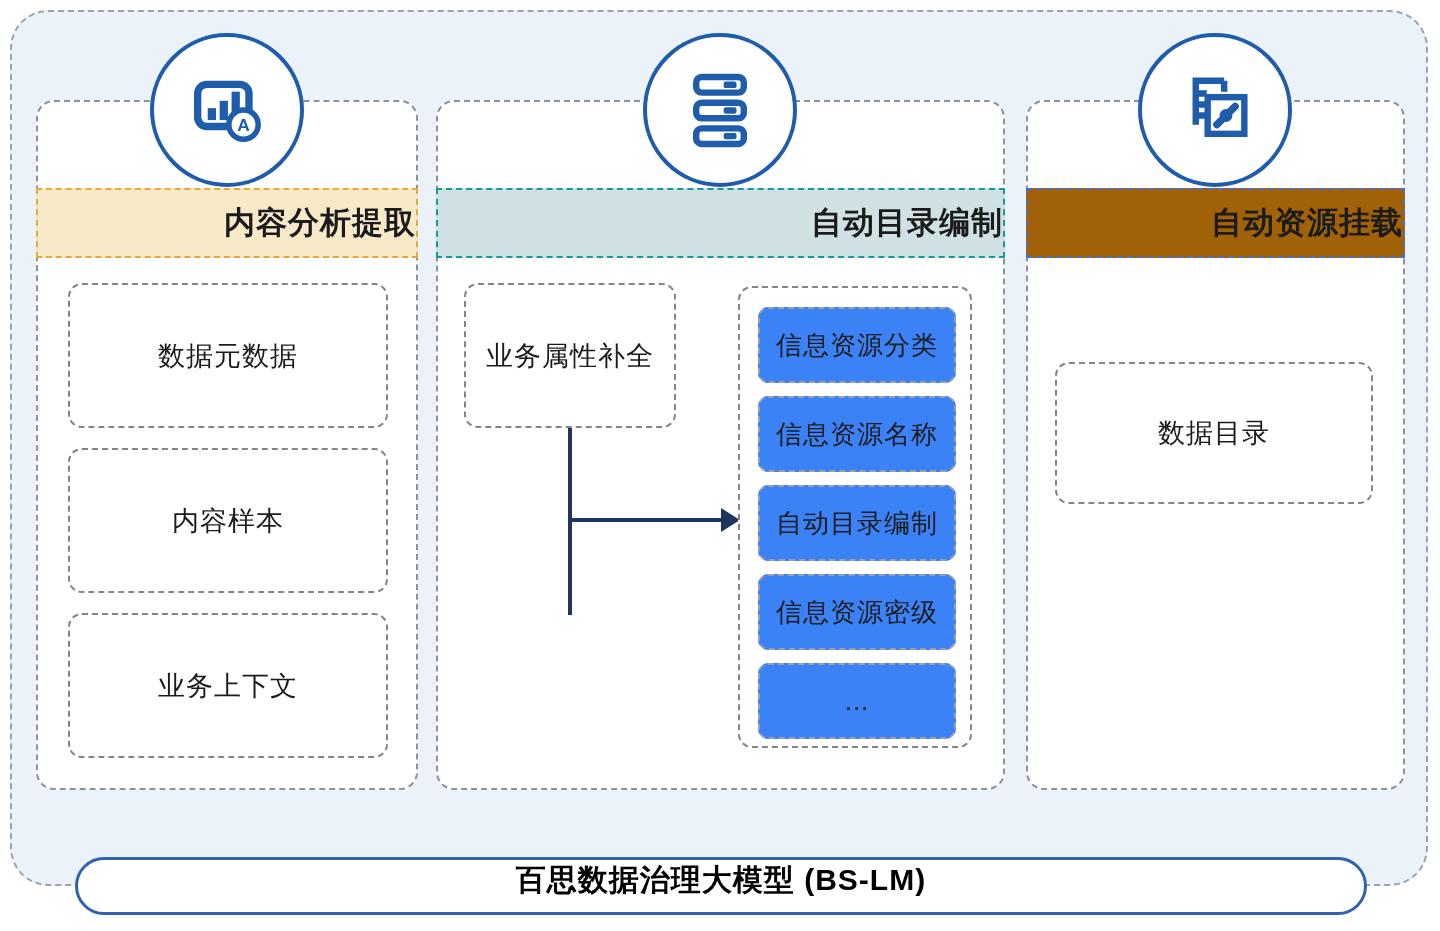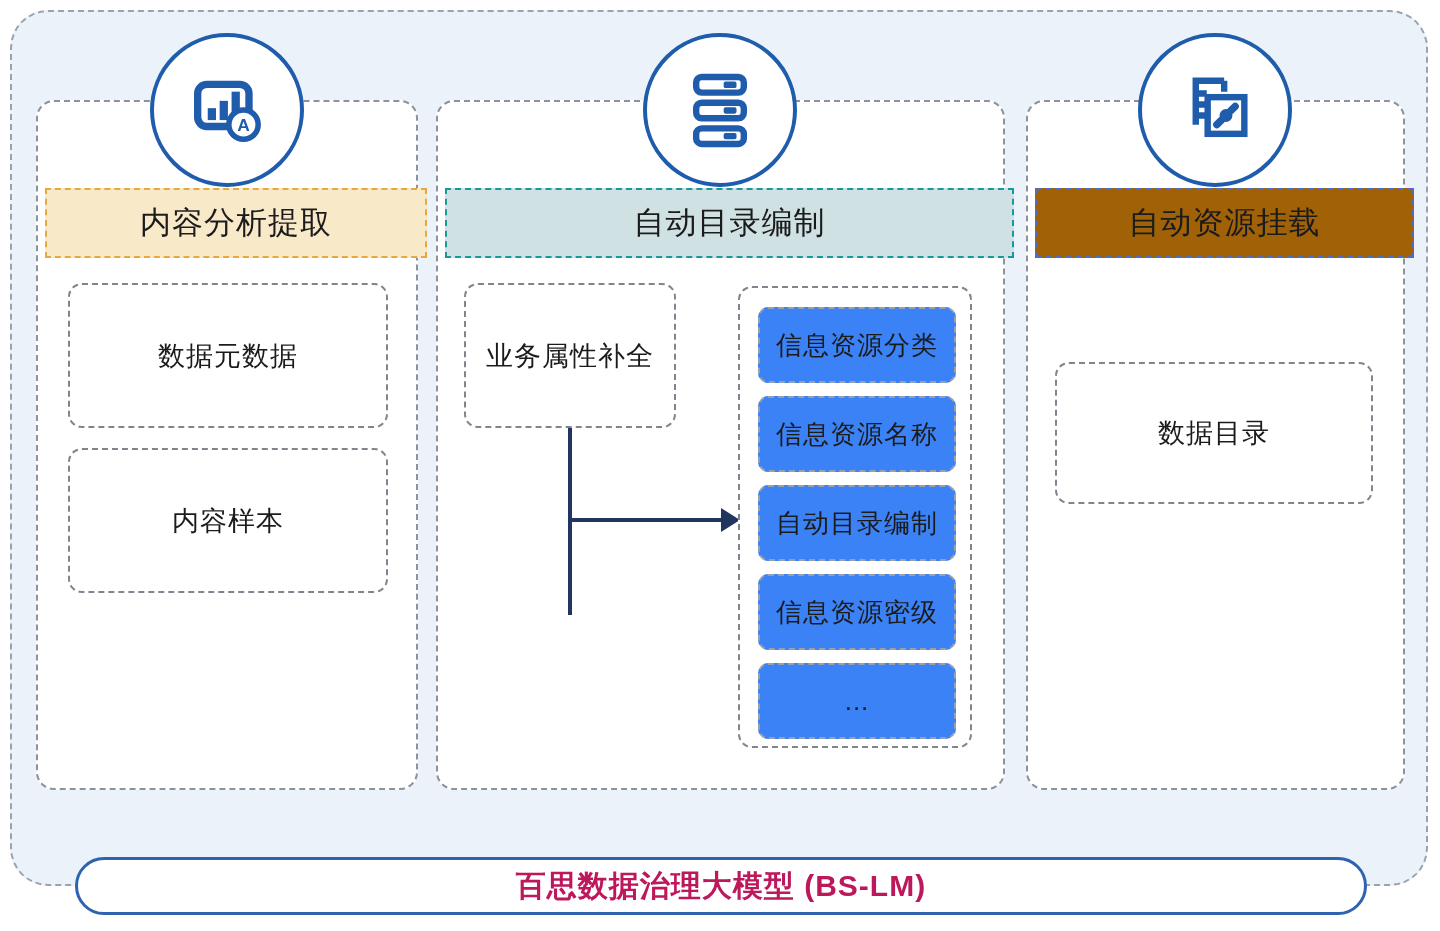--- a/index.html
+++ b/index.html
@@ -21,22 +21,22 @@
   .badge-circle {
     position:absolute; top:33px; width:154px; height:154px; border-radius:50%;
     background:#ffffff; border:4px solid #1f5cab; box-sizing:border-box;
     display:flex; align-items:center; justify-content:center; z-index:6;
   }
   .bc1 { left:150px; } .bc2 { left:643px; } .bc3 { left:1138px; }
   .badge-circle svg { width:88px; height:88px; }
 
   .col-header {
     position:absolute; top:188px; height:70px; box-sizing:border-box; z-index:3;
-    display:flex; align-items:center; justify-content:center;
-    font-size:31px; font-weight:normal; color:#1b1b1b; letter-spacing:1px;margin-left:9px;
+    display:flex; align-items:center; justify-content:flex-end;
+    font-size:31px; font-weight:bold; color:#1b1b1b; letter-spacing:1px;
   }
   .hdr1 { left:36px;   width:382px; background:#f8e9c8; border:2px dashed #e8a93c; }
   .hdr2 { left:436px;  width:569px; background:#cfe1e3; border:2px dashed #17989c; }
   .hdr3 { left:1026px; width:379px; background:#a16207; border:2px dashed #4f6dc3; }
 
   .node {
     position:absolute; background:#ffffff; border:2px dashed #80858d; border-radius:14px;
     box-sizing:border-box; display:flex; align-items:center; justify-content:center;
     font-size:27px; color:#1b1b1b; letter-spacing:1px; z-index:2;
   }
@@ -57,22 +57,22 @@
   .conn-h { left:570px; top:518px; width:152px; height:4px; }
   .conn-arrowhead {
     position:absolute; left:721px; top:508px; width:0; height:0; z-index:2;
     border-top:12px solid transparent; border-bottom:12px solid transparent;
     border-left:19px solid #21355e;
   }
 
   .footer-pill {
     position:absolute; left:75px; top:857px; width:1292px; height:58px;
     background:#ffffff; border:3px solid #2f63b0; border-radius:31px; box-sizing:border-box;
-    display:flex; align-items:center; justify-content:center; z-index:7;
-    font-size:30px; font-weight:bold; color:#be185d; letter-spacing:1px;
+    display:flex; align-items:flex-start; justify-content:center; z-index:7;
+    font-size:30px; font-weight:bold; color:#000000; letter-spacing:1px;
   }
 </style>
 </head>
 <body>
 
 <div class="stage">
 
   <div class="canvas"></div>
 
   <div class="column col1"></div>
@@ -114,20 +114,21 @@
   </div>
   <div class="col-header hdr2">
     <span>自动目录编制</span>
   </div>
   <div class="col-header hdr3">
     <span>自动资源挂载</span>
   </div>
 
   <div class="node" style="left:68px; top:283px; width:320px; height:145px;">数据元数据</div>
   <div class="node" style="left:68px; top:448px; width:320px; height:145px;">内容样本</div>
+  <div class="node" style="left:68px; top:613px; width:320px; height:145px;">业务上下文</div>
 
   <div class="node" style="left:464px; top:283px; width:212px; height:145px;">业务属性补全</div>
 
   <div class="conn conn-v"></div>
   <div class="conn conn-h"></div>
   <div class="conn-arrowhead"></div>
 
   <div class="chip-group"></div>
   <div class="chip" style="top:307px;">信息资源分类</div>
   <div class="chip" style="top:396px;">信息资源名称</div>

